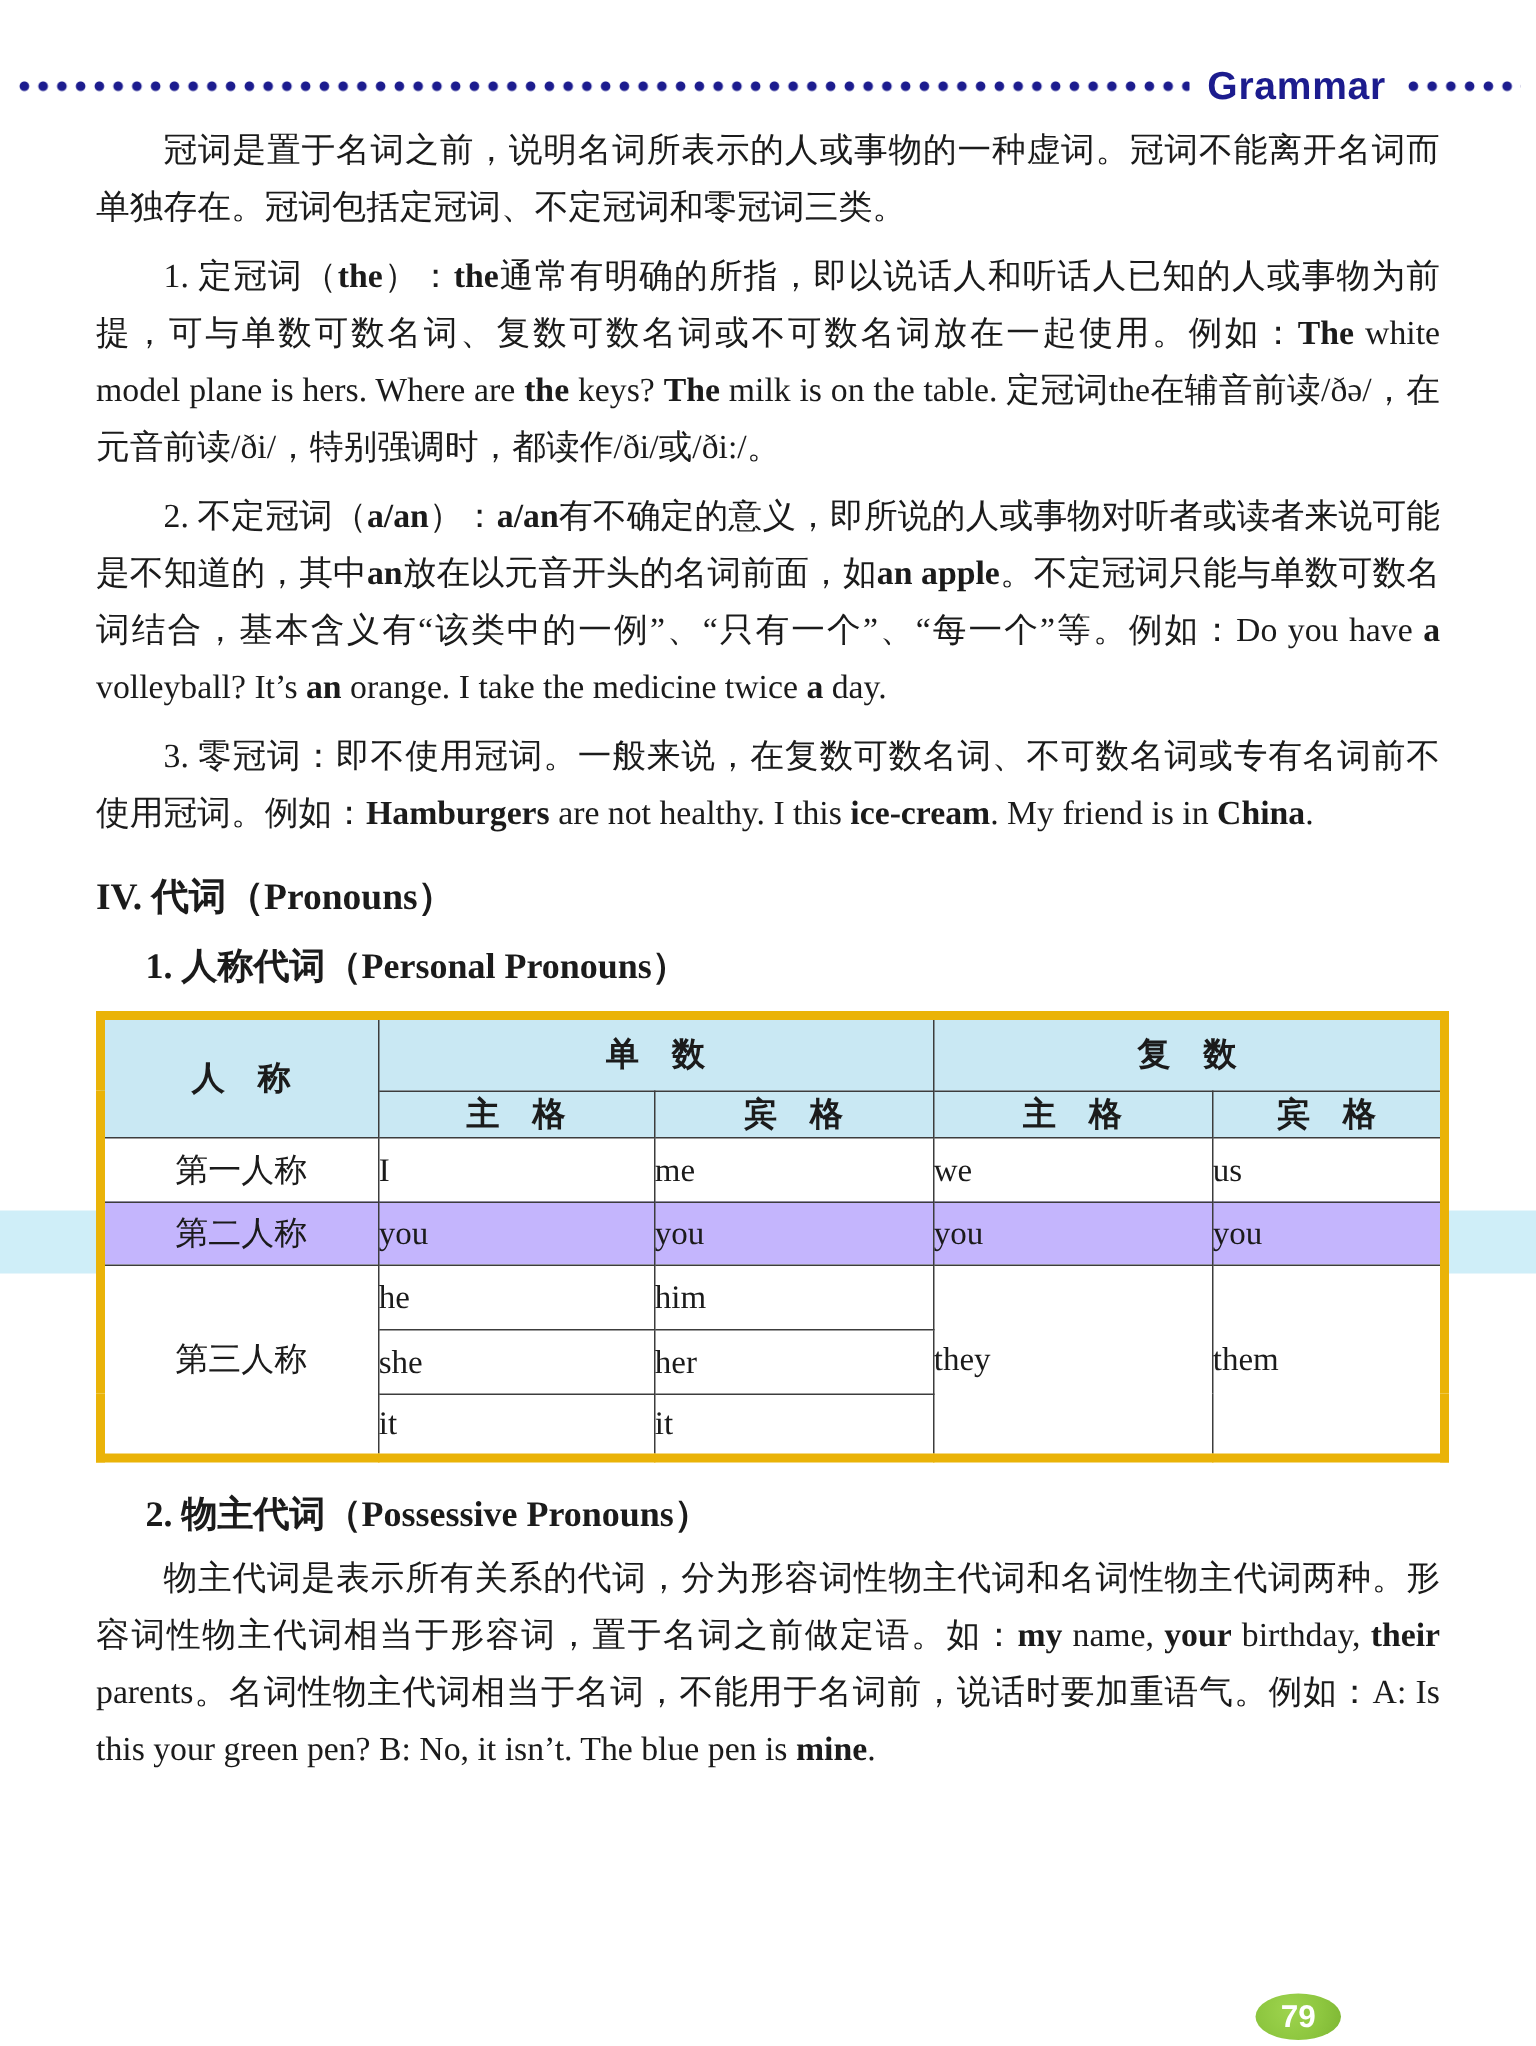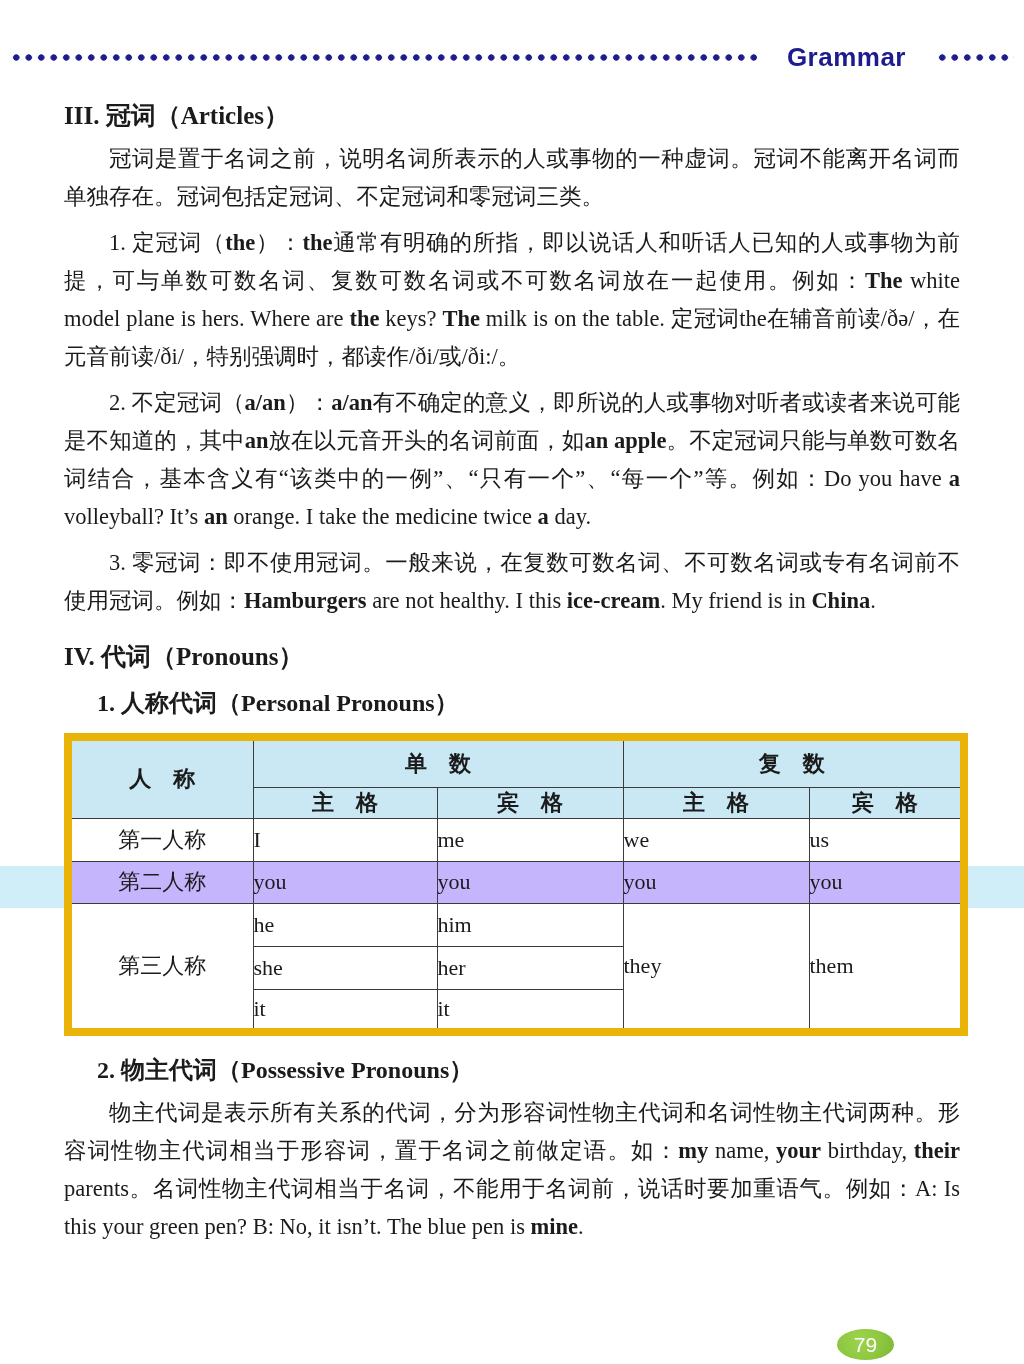--- a/index.html
+++ b/index.html
@@ -6,21 +6,21 @@
   html,body { width:1024px; height:1364px; }
   body {
     background:#ffffff;
     font-family:"Liberation Serif","DejaVu Serif",serif;
     color:#1b1b1b;
     overflow:hidden;
   }
   .page { position:relative; width:1024px; height:1364px; padding:0 64px; }
 
   
-  .rule { display:flex; align-items:center; margin:42px -54px 0 -54px;gap:18px; }
+  .rule { display:flex; align-items:center; margin:42px -54px 0 -54px; }
   .dots {
     height:7px;
     background:radial-gradient(circle closest-side,#1c1c8e 82%,rgba(28,28,142,0) 100%) repeat-x;
     background-size:12.5px 7px;
   }
   .dots-long { flex:1; }
   .dots-short { width:78px; }
   .rule-title {
     font-family:"Liberation Sans","DejaVu Sans",sans-serif;
     font-weight:bold; font-size:26px; color:#1c1c8e;
@@ -43,53 +43,52 @@
     background:#cfeef8; z-index:0;
   }
   table.pron {
     position:relative; z-index:1;
     width:896px; border-collapse:collapse; table-layout:fixed;
     font-size:22px;
   }
   table.pron th, table.pron td {
     border:1px solid #3c3c3c; padding:0;
   }
-  table.pron { border:8px solid #eab308; }
+  table.pron { border:6px solid #eab308; }
   th.hdr { background:#c9e8f3; font-weight:bold; text-align:center; }
   tr.r-top  th { height:50px; }
   tr.r-case th { height:28px; }
   td.lbl { text-align:center; }
   td.val { text-align:left; padding-left:34px; }
   tr.r-first td { height:43px; background:#ffffff; }
   tr.r-second td { height:42px; background:#c4b5fd; }
   tr.r-third td { height:43px; background:#ffffff; }
   td.mid { vertical-align:middle; }
 
   
   .badge {
     position:absolute; left:837px; top:1287px;
     width:57px; height:31px; border-radius:50%;
     background:radial-gradient(circle at 40% 35%, #9ed44e 0%, #8dc63f 55%, #7cb532 100%);
     display:flex; align-items:center; justify-content:center;
     font-family:"Liberation Sans","DejaVu Sans",sans-serif;
-    font-weight:normal; font-size:21px; color:#ffffff;
+    font-weight:bold; font-size:21px; color:#ffffff;
   }
 </style>
 </head>
 <body>
 
 <div class="page">
 
   <div class="rule">
     <div class="dots dots-long"></div>
     <div class="rule-title">Grammar</div>
     <div class="dots dots-short"></div>
   </div>
 
-  <div class="h-major">III. 冠词（Articles）</div>
 
   <p class="para"><span>冠词是置于名词之前，说明名词所表示的人或事物的一种虚词。冠词不能离开名词而单独存在。冠词包括定冠词、不定冠词和零冠词三类。</span></p>
   <p class="para"><span>1. 定冠词（</span><b>the</b><span>）：</span><b>the</b><span>通常有明确的所指，即以说话人和听话人已知的人或事物为前提，可与单数可数名词、复数可数名词或不可数名词放在一起使用。例如：</span><b>The</b><span> white model plane is hers. Where are </span><b>the</b><span> keys? </span><b>The</b><span> milk is on the table. 定冠词the在辅音前读/ðə/，在元音前读/ði/，特别强调时，都读作/ði/或/ði:/。</span></p>
   <p class="para"><span>2. 不定冠词（</span><b>a/an</b><span>）：</span><b>a/an</b><span>有不确定的意义，即所说的人或事物对听者或读者来说可能是不知道的，其中</span><b>an</b><span>放在以元音开头的名词前面，如</span><b>an apple</b><span>。不定冠词只能与单数可数名词结合，基本含义有“该类中的一例”、“只有一个”、“每一个”等。例如：Do you have </span><b>a</b><span> volleyball? It’s </span><b>an</b><span> orange. I take the medicine twice </span><b>a</b><span> day.</span></p>
   <p class="para"><span>3. 零冠词：即不使用冠词。一般来说，在复数可数名词、不可数名词或专有名词前不使用冠词。例如：</span><b>Hamburgers</b><span> are not healthy. I this </span><b>ice-cream</b><span>. My friend is in </span><b>China</b><span>.</span></p>
 
   <div class="h-major" style="margin-top:20px">IV. 代词（Pronouns）</div>
   <div class="h-sub">1. 人称代词（Personal Pronouns）</div>
 
   <div class="table-wrap">

